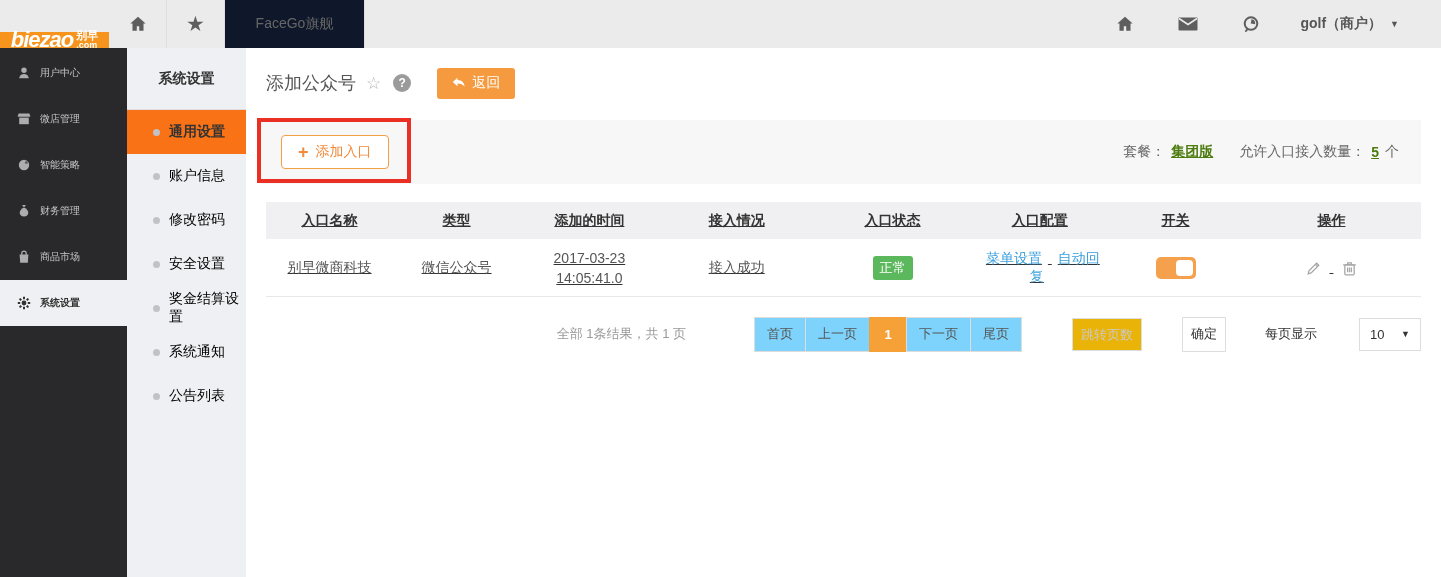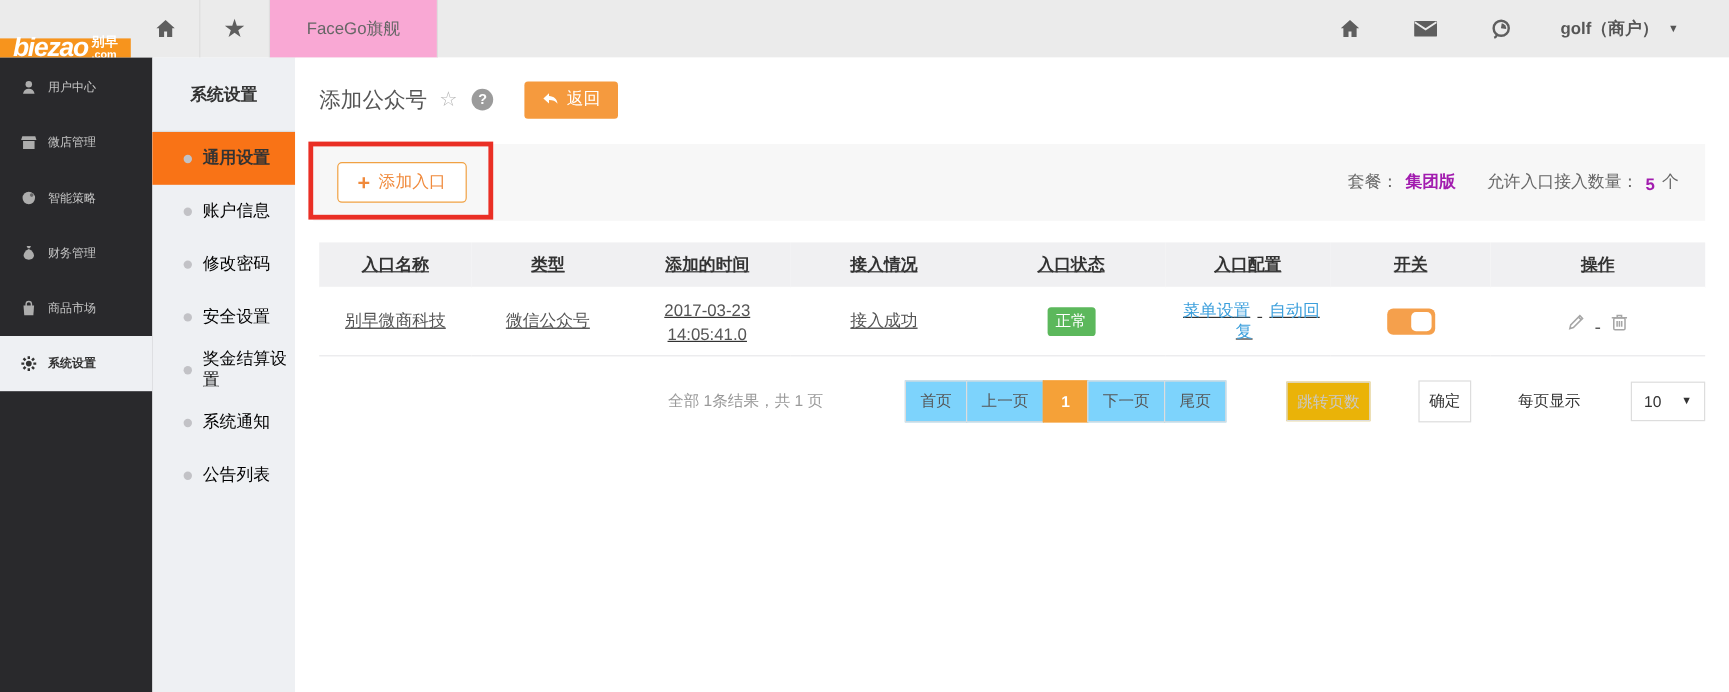--- a/index.html
+++ b/index.html
@@ -15,21 +15,21 @@
             background:#ebebeb; display:flex; align-items:stretch; }
   .logo { width:109px; background:#f7941d; color:#fff; display:flex;
           align-items:center; justify-content:center; cursor:pointer;margin-top:32px; }
   .logo-brand { font-size:22px; font-weight:bold; font-style:italic; letter-spacing:-1px; }
   .logo-stack { display:flex; flex-direction:column; margin-left:3px; font-weight:bold; }
   .logo-cn { font-size:11px; line-height:11px; }
   .logo-domain { font-size:9px; line-height:9px; }
   .top-cell { width:58px; display:flex; align-items:center; justify-content:center;
               border-right:1px solid #dedede; color:#5e5e5e; cursor:pointer; }
   .top-star { font-size:21px; color:#5e5e5e; }
-  .workspace-tab { width:140px; background:#f9a8d4; border-right:1px solid #dedede;
+  .workspace-tab { width:140px; background:#0f172a; border-right:1px solid #dedede;
                    display:flex; align-items:center; justify-content:center;
                    color:#666; font-size:14px; cursor:pointer; }
   .top-right { margin-left:auto; display:flex; align-items:center; padding-right:42px; }
   .top-ic { margin-left:44px; color:#5e5e5e; cursor:pointer; }
   .user-menu { margin-left:40px; font-size:14px; font-weight:bold; color:#555;
                display:flex; align-items:center; gap:8px; cursor:pointer; }
   .caret { font-size:9px; color:#555; }
 
   
   .sidebar { position:absolute; left:0; top:48px; width:127px; height:529px;
@@ -65,22 +65,22 @@
               border:none; border-radius:3px; color:#fff; font-size:14px;
               display:flex; align-items:center; gap:6px; cursor:pointer; }
 
   .toolbar-band { position:absolute; left:15px; top:72px; right:20px; height:64px;
                   background:#f7f7f7; display:flex; align-items:center; }
   .add-btn { margin-left:20px; height:34px; padding:0 16px; background:#fff;
              border:1px solid #f0a143; border-radius:4px; color:#f08a3c; font-size:14px;
              display:flex; align-items:center; gap:7px; cursor:pointer; }
   .add-plus { font-size:18px; font-weight:bold; line-height:1; }
   .plan-info { margin-left:auto; padding-right:22px; font-size:14px; color:#666;
-               display:flex; align-items:flex-end; gap:6px; }
-  .red-em { color:#a21caf; font-weight:bold; }
+               display:flex; align-items:center; gap:6px; }
+  .red-em { color:#4d7c0f; font-weight:bold;text-decoration:underline; }
   .plan-gap { width:14px; }
 
   .annotation-box { position:absolute; left:11px; top:70px; width:154px; height:65px;
                     border:4px solid #ea2f25; pointer-events:none; }
 
   
   .table-wrap { position:absolute; left:20px; top:154px; right:20px; }
   table { width:100%; border-collapse:collapse; table-layout:fixed;text-decoration:underline; }
   thead th { background:#f0f0f2; height:38px; font-size:14px; color:#333;
              font-weight:bold; text-align:center; border-bottom:2px solid #fff; }

